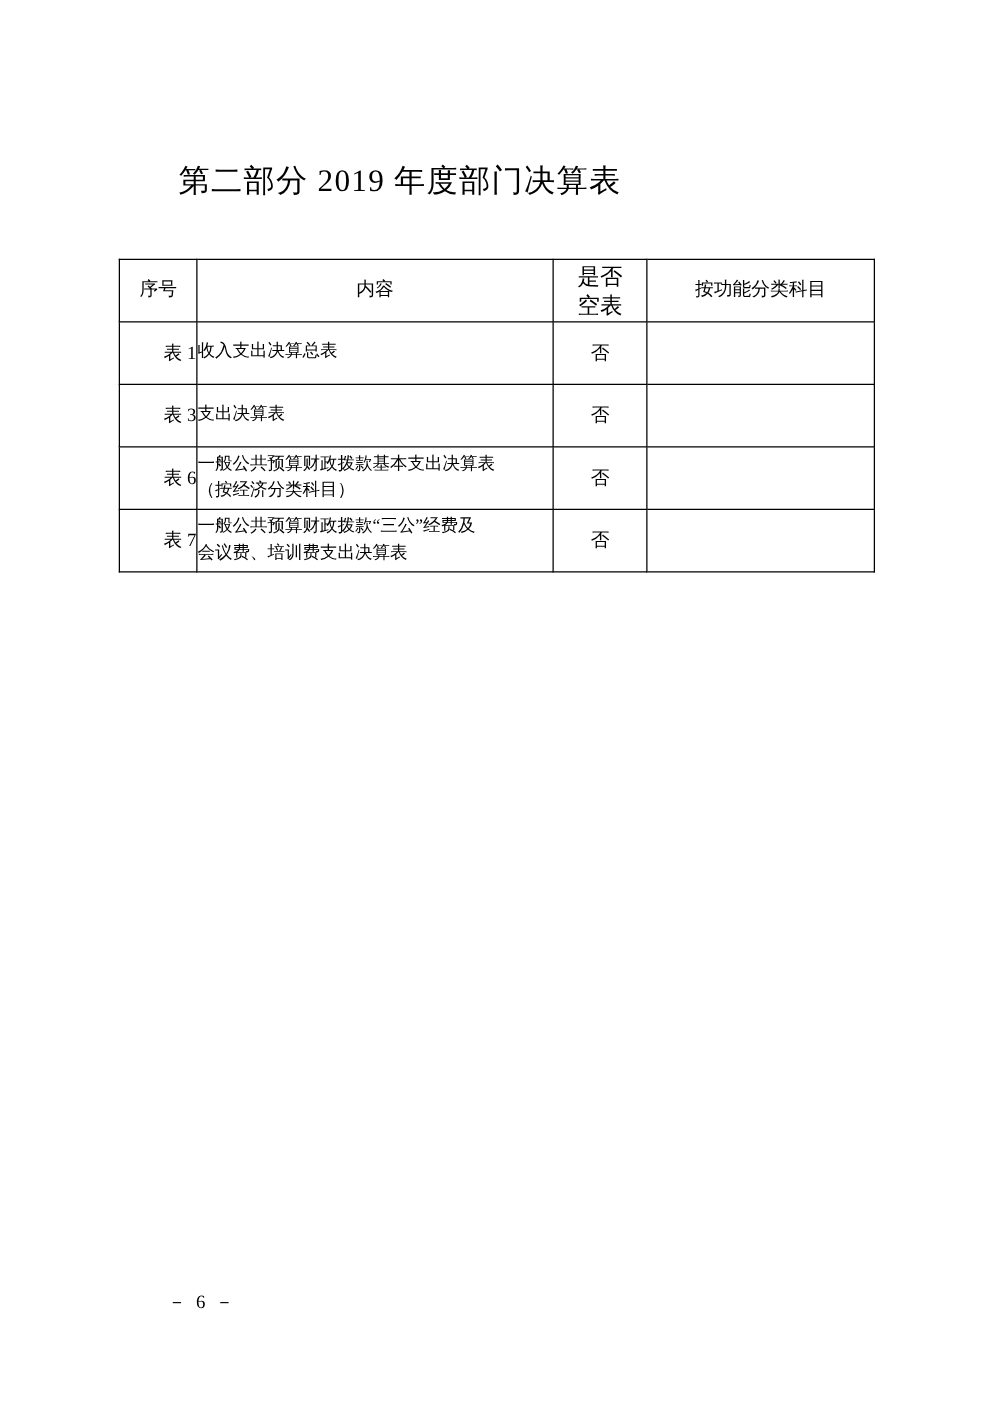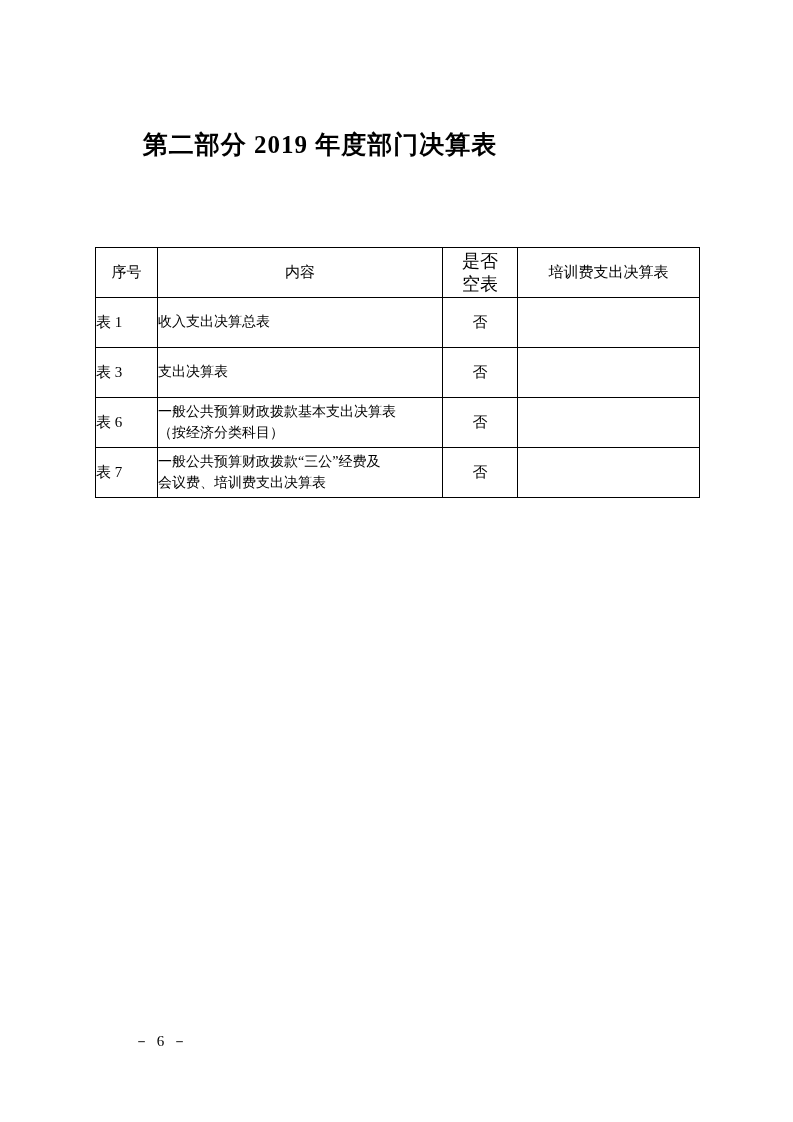--- a/index.html
+++ b/index.html
@@ -23,36 +23,35 @@
     height: 1122px;
     box-sizing: border-box;
   }
   .doc-title {
     position: absolute;
     top: 128px;
     left: 0;
     width: 640px;
     text-align: center;
     font-size: 25px;
-    font-weight: bold;
+    font-weight: normal;
     letter-spacing: 1px;
     font-family: "Liberation Serif", "DejaVu Serif", serif;
   }
   .table-wrap {
     position: absolute;
     top: 207px;
     left: 95px;
     width: 604px;
   }
   table.decl {
     border-collapse: collapse;
     width: 604px;
     table-layout: fixed;
     font-size: 14.5px;
-    margin-top: 40px;
   }
   table.decl td, table.decl th {
     border: 1px solid #000000;
     padding: 0;
     vertical-align: middle;
     font-weight: normal;
   }
   col.c-seq { width: 62px; }
   col.c-content { width: 285px; }
   col.c-empty { width: 75px; }
@@ -61,21 +60,21 @@
   .head-cell {
     text-align: center;
     height: 49px;
     font-size: 15px;
     line-height: 1.25;
   }
   .head-cell.two-line {
     font-size: 18px;
   }
   .cell-seq {
-    text-align: left;
+    text-align: right;
     font-size: 15px;
   }
   .cell-content {
     text-align: left;
     padding-left: 12px;
     padding-right: 6px;
     font-size: 14px;
     line-height: 1.45;
   }
   .cell-flag {
@@ -115,21 +114,21 @@
         <col class="c-content">
         <col class="c-empty">
         <col class="c-reason">
       </colgroup>
       <thead>
         <tr>
           <th class="head-cell">序号</th>
           <th class="head-cell">内容</th>
           <th class="head-cell two-line multi">是否
 空表</th>
-          <th class="head-cell">培训费支出决算表</th>
+          <th class="head-cell">按功能分类科目</th>
         </tr>
       </thead>
       <tbody>
         <tr class="r1">
           <td class="cell-seq">表 1</td>
           <td class="cell-content multi">收入支出决算总表</td>
           <td class="cell-flag">否</td>
           <td class="cell-reason multi"></td>
         </tr>
         <tr class="r1">

